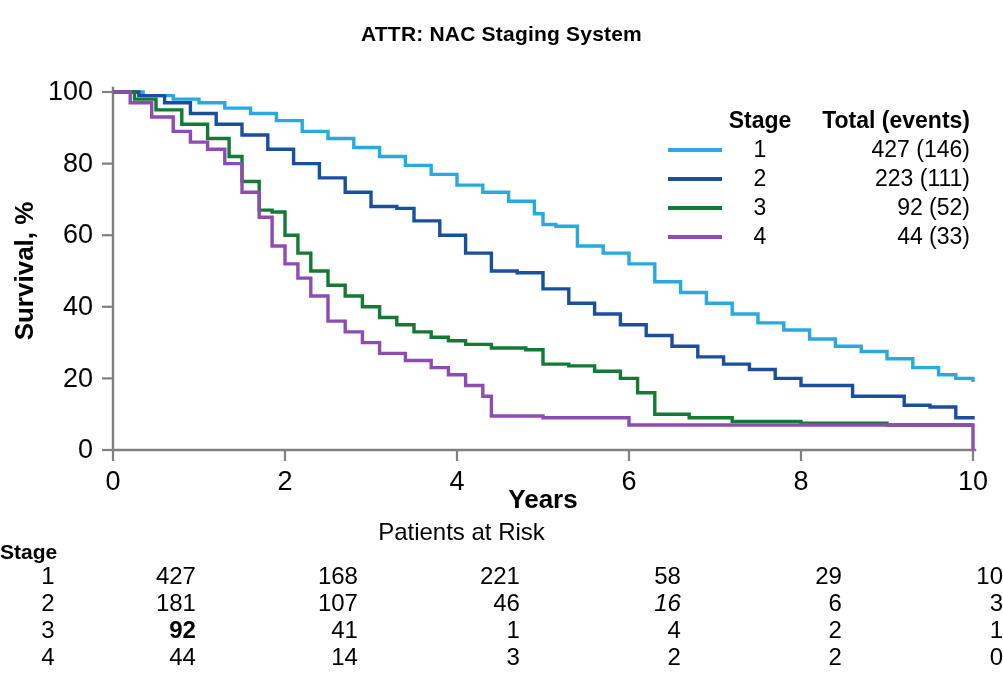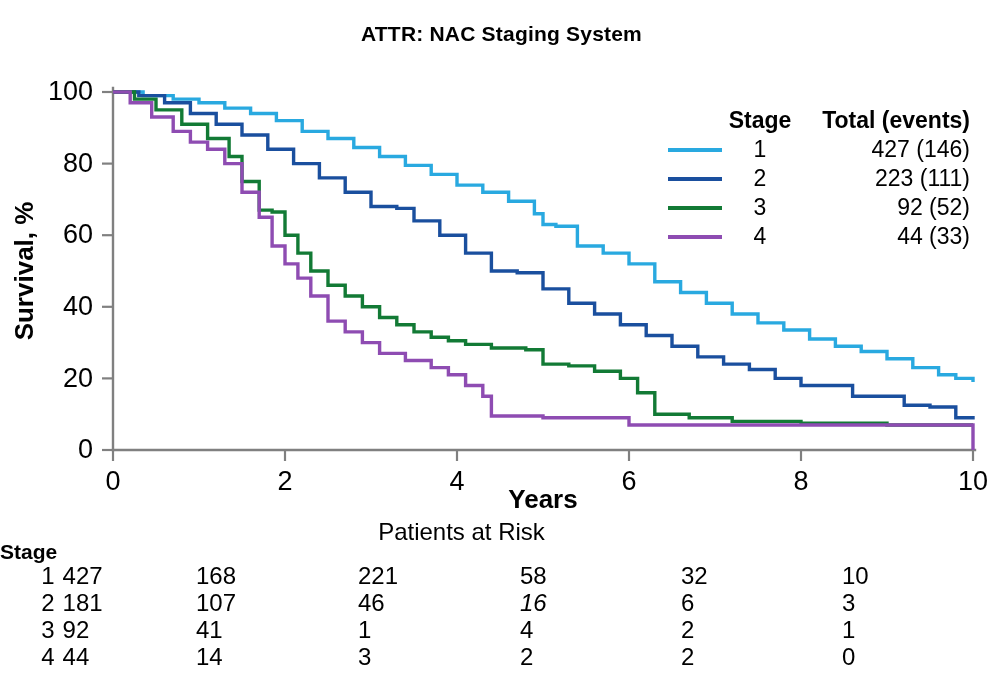--- a/index.html
+++ b/index.html
@@ -111,21 +111,21 @@
     top: 562px;
     width: 1003px;
     border-collapse: collapse;
     font-size: 24px;
   }
   .risk-table td {
     padding: 0;
     height: 27px;
     line-height: 27px;
     font-size: 24px;
-    text-align: left;
+    text-align: right;
     white-space: nowrap;
   }
   .risk-table td.stage-col {
     width: 58px;
     text-align: right;
     padding-right: 8px;
   }
 </style>
 </head>
 <body>
@@ -196,35 +196,35 @@
   <div class="risk-stage-head">Stage</div>
 
   <table class="risk-table" id="risk-table">
     <tbody id="risk-tbody">
         <tr>
           <td class="stage-col">1</td>
           <td style="width: 141px; position: relative;">427</td>
           <td style="width: 172px; position: relative;">168</td>
           <td style="width: 172px; position: relative;">221</td>
           <td style="width: 172px; position: relative;">58</td>
-          <td style="width: 172px; position: relative;">32</td>
+          <td style="width: 172px; position: relative;">29</td>
           <td style="width: 172px; position: relative;">10</td>
         </tr>
         <tr>
           <td class="stage-col">2</td>
           <td style="width: 141px; position: relative;">181</td>
           <td style="width: 172px; position: relative;">107</td>
           <td style="width: 172px; position: relative;">46</td>
           <td style="width: 172px; position: relative; font-style: italic;">16</td>
           <td style="width: 172px; position: relative;">6</td>
           <td style="width: 172px; position: relative;">3</td>
         </tr>
         <tr>
           <td class="stage-col">3</td>
-          <td style="width: 141px; position: relative;">92</td>
+          <td style="width: 141px; position: relative; font-weight: bold;">92</td>
           <td style="width: 172px; position: relative;">41</td>
           <td style="width: 172px; position: relative;">1</td>
           <td style="width: 172px; position: relative;">4</td>
           <td style="width: 172px; position: relative;">2</td>
           <td style="width: 172px; position: relative;">1</td>
         </tr>
         <tr>
           <td class="stage-col">4</td>
           <td style="width: 141px; position: relative;">44</td>
           <td style="width: 172px; position: relative;">14</td>

